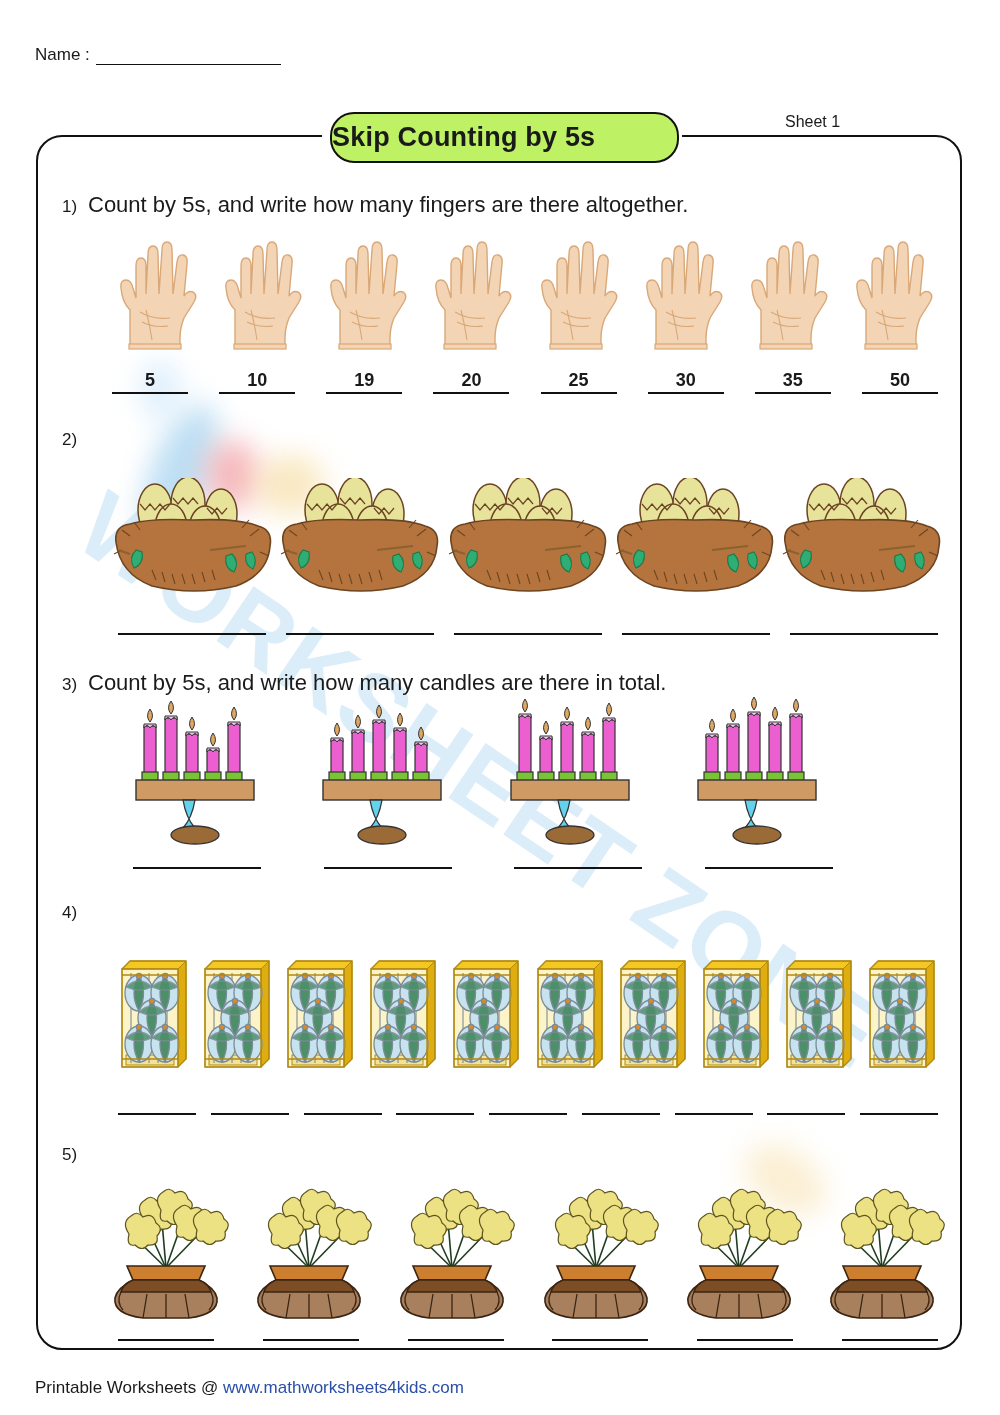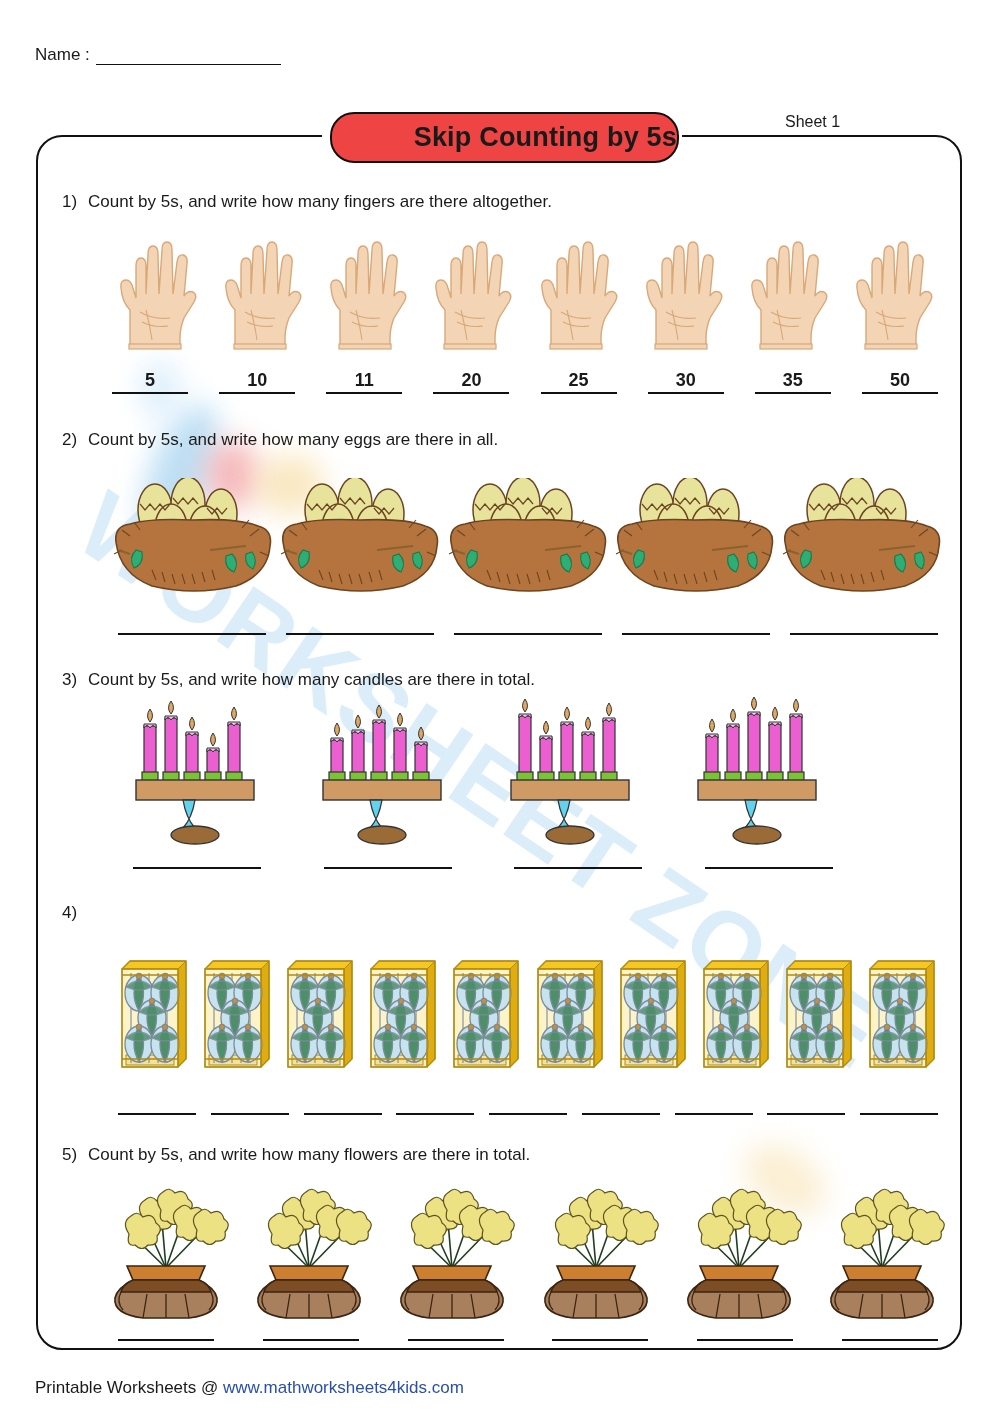--- a/index.html
+++ b/index.html
@@ -61,33 +61,33 @@
   
   .title-gap{
     position:absolute;left:322px;top:128px;
     width:360px;height:16px;background:#fff;z-index:3;
   }
   .title-pill{
     position:absolute;left:330px;top:112px;
     width:345px;height:47px;
     border:2.4px solid #111;
     border-radius:24px;
-    background:#ef4444;
-    display:flex;align-items:center;justify-content:flex-end;
+    background:#bef264;
+    display:flex;align-items:center;justify-content:flex-start;
     z-index:4;
   }
   .title-pill span{
     font-size:27px;font-weight:700;letter-spacing:.2px;
   }
 
   
   .q{position:absolute;z-index:5;}
   .q-head{display:flex;align-items:baseline;}
   .q-num{width:52px;font-size:17px;padding-left:26px;box-sizing:border-box;}
-  .q-text{font-size:17px;}
+  .q-text{font-size:22px;}
 
   .row{position:absolute;display:flex;align-items:flex-end;}
   .ansrow{position:absolute;display:flex;}
   .blank{border-bottom:2.2px solid #111;height:1px;}
   .blank-lbl{
     text-align:center;font-size:18px;font-weight:700;
     border-bottom:2.2px solid #111;padding-bottom:1px;
   }
 
   
@@ -232,32 +232,31 @@
         <path d="M24 82 Q36 88 50 86"></path>
         <path d="M28 70 Q32 86 34 100"></path>
       </g>
       <rect x="11" y="104" width="52" height="5" fill="#f3d4b5" stroke="#d9a878" stroke-width="1.2"></rect>
     </svg>
 </div>
 
 <div class="ansrow" style="left:112px;top:370px;width:826px;justify-content:space-between;">
   <div class="blank-lbl" style="width:76px;">5</div>
   <div class="blank-lbl" style="width:76px;">10</div>
-  <div class="blank-lbl" style="width:76px;">11</div>
+  <div class="blank-lbl" style="width:76px;">19</div>
   <div class="blank-lbl" style="width:76px;">20</div>
   <div class="blank-lbl" style="width:76px;">25</div>
   <div class="blank-lbl" style="width:76px;">30</div>
   <div class="blank-lbl" style="width:76px;">35</div>
   <div class="blank-lbl" style="width:76px;">50</div>
 </div>
 
 <div class="q" style="left:36px;top:430px;width:900px;">
   <div class="q-head">
     <span class="q-num">2)</span>
-    <span class="q-text">Count by 5s, and write how many eggs are there in all.</span>
   </div>
 </div>
 
 <div class="row" style="left:110px;top:478px;width:835px;justify-content:space-between;">
   <svg class="nest" viewBox="0 0 166 118">
       <g stroke="#6b4522" stroke-width="1.5">
         <ellipse cx="45" cy="32" rx="17" ry="26" fill="#e8e39a"></ellipse>
         <ellipse cx="78" cy="26" rx="17" ry="27" fill="#e8e39a"></ellipse>
         <ellipse cx="111" cy="36" rx="16" ry="25" fill="#e8e39a"></ellipse>
         <ellipse cx="61" cy="50" rx="16" ry="24" fill="#e8e39a"></ellipse>
@@ -1060,21 +1059,20 @@
   <div class="blank" style="width:78px;"></div>
   <div class="blank" style="width:78px;"></div>
   <div class="blank" style="width:78px;"></div>
   <div class="blank" style="width:78px;"></div>
   <div class="blank" style="width:78px;"></div>
 </div>
 
 <div class="q" style="left:36px;top:1145px;width:900px;">
   <div class="q-head">
     <span class="q-num">5)</span>
-    <span class="q-text">Count by 5s, and write how many flowers are there in total.</span>
   </div>
 </div>
 
 <div class="row" style="left:103px;top:1180px;width:842px;justify-content:space-between;">
   <svg class="pot" viewBox="0 0 126 140">
       <g stroke="#1f3d20" stroke-width="1.6" fill="none">
         <path d="M63 88 L40 38"></path>
         <path d="M63 88 L58 30"></path>
         <path d="M63 88 L80 40"></path>
         <path d="M63 88 L26 52"></path>

